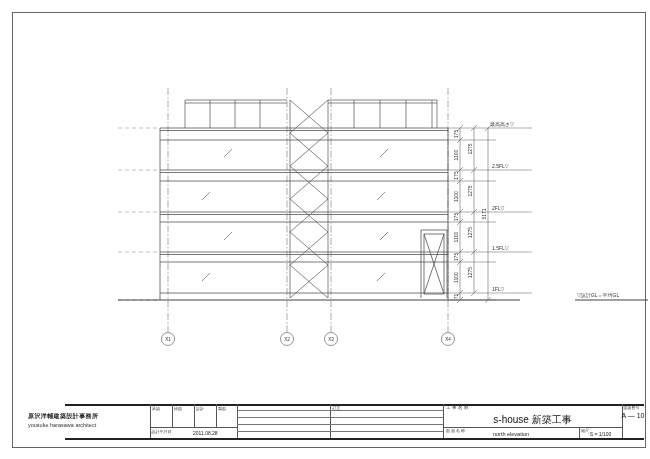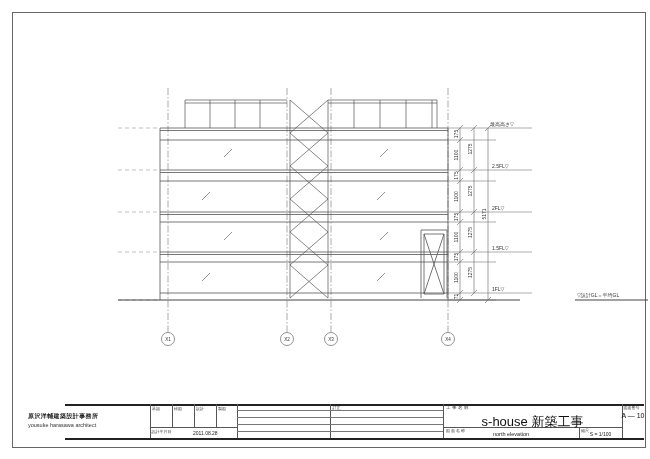--- a/index.html
+++ b/index.html
@@ -7,21 +7,21 @@
          font-family:"Liberation Sans","DejaVu Sans",sans-serif;color:#222;}
   .abs{position:absolute;white-space:nowrap;}
   .hl{position:absolute;background:#222;height:1px;}
   .vl{position:absolute;background:#444;width:1px;}
   .thin{background:#555;}
   .t4{font-size:4px;color:#333;}
   .t45{font-size:4.5px;color:#333;}
   .t5{font-size:5px;color:#222;}
   .t55{font-size:5.5px;color:#222;}
   .t7{font-size:7px;color:#111;}
-  .t75{font-size:13px;color:#111;}
+  .t75{font-size:10px;color:#111;}
   .ctr{text-align:center;}
   .border-outer{position:absolute;left:12px;top:12px;width:632px;height:434px;
                 border:1px solid #666;}
   svg{position:absolute;left:0;top:0;}
   svg text{font-family:"Liberation Sans","DejaVu Sans",sans-serif;fill:#333;}
 </style>
 </head>
 <body>
 
 <div class="sheet">

